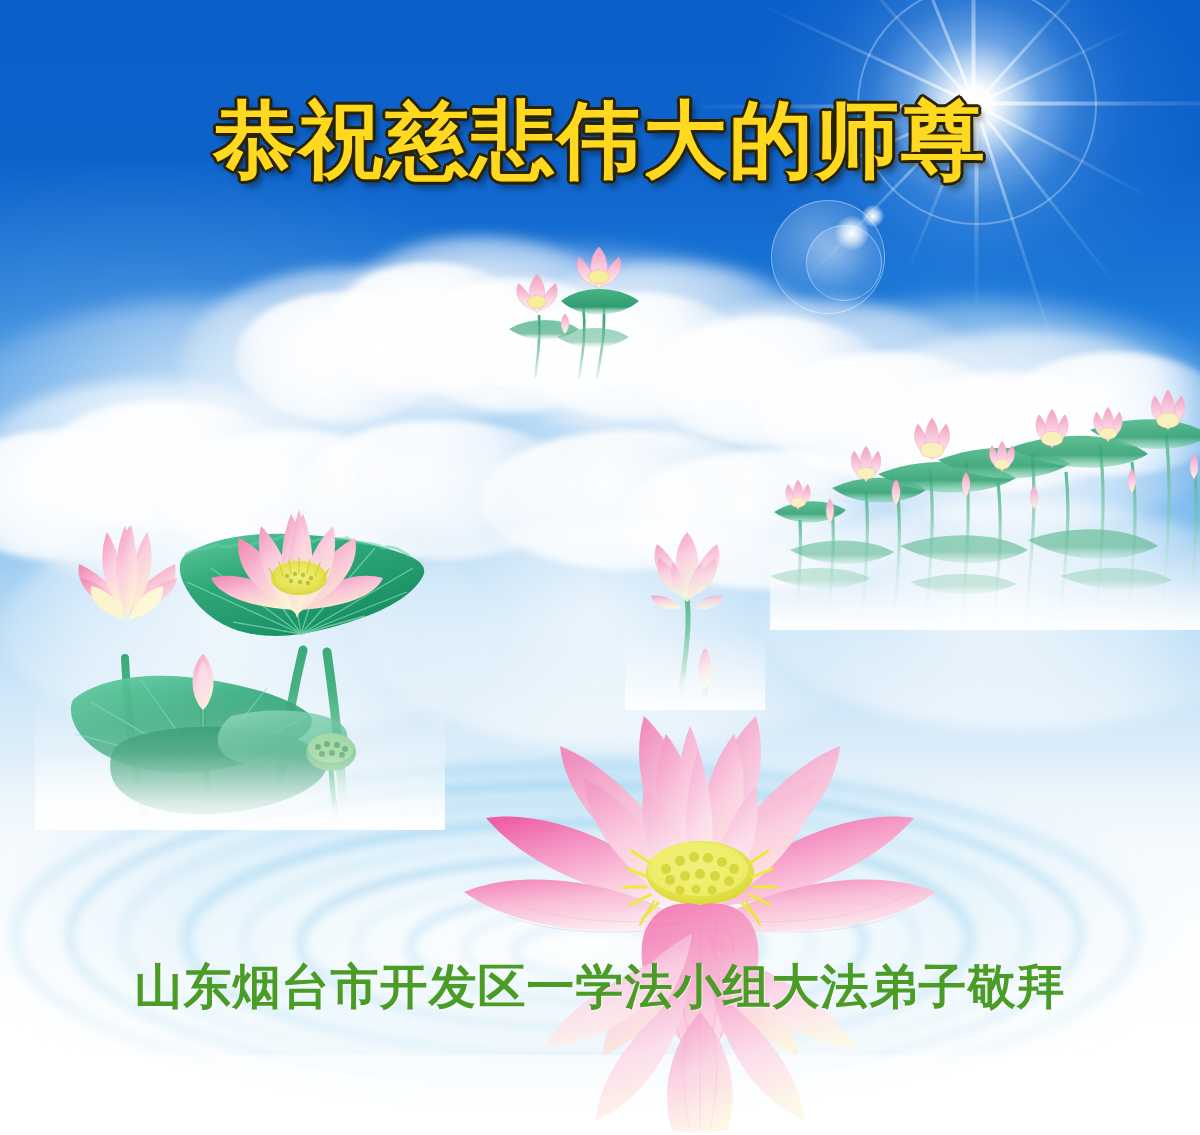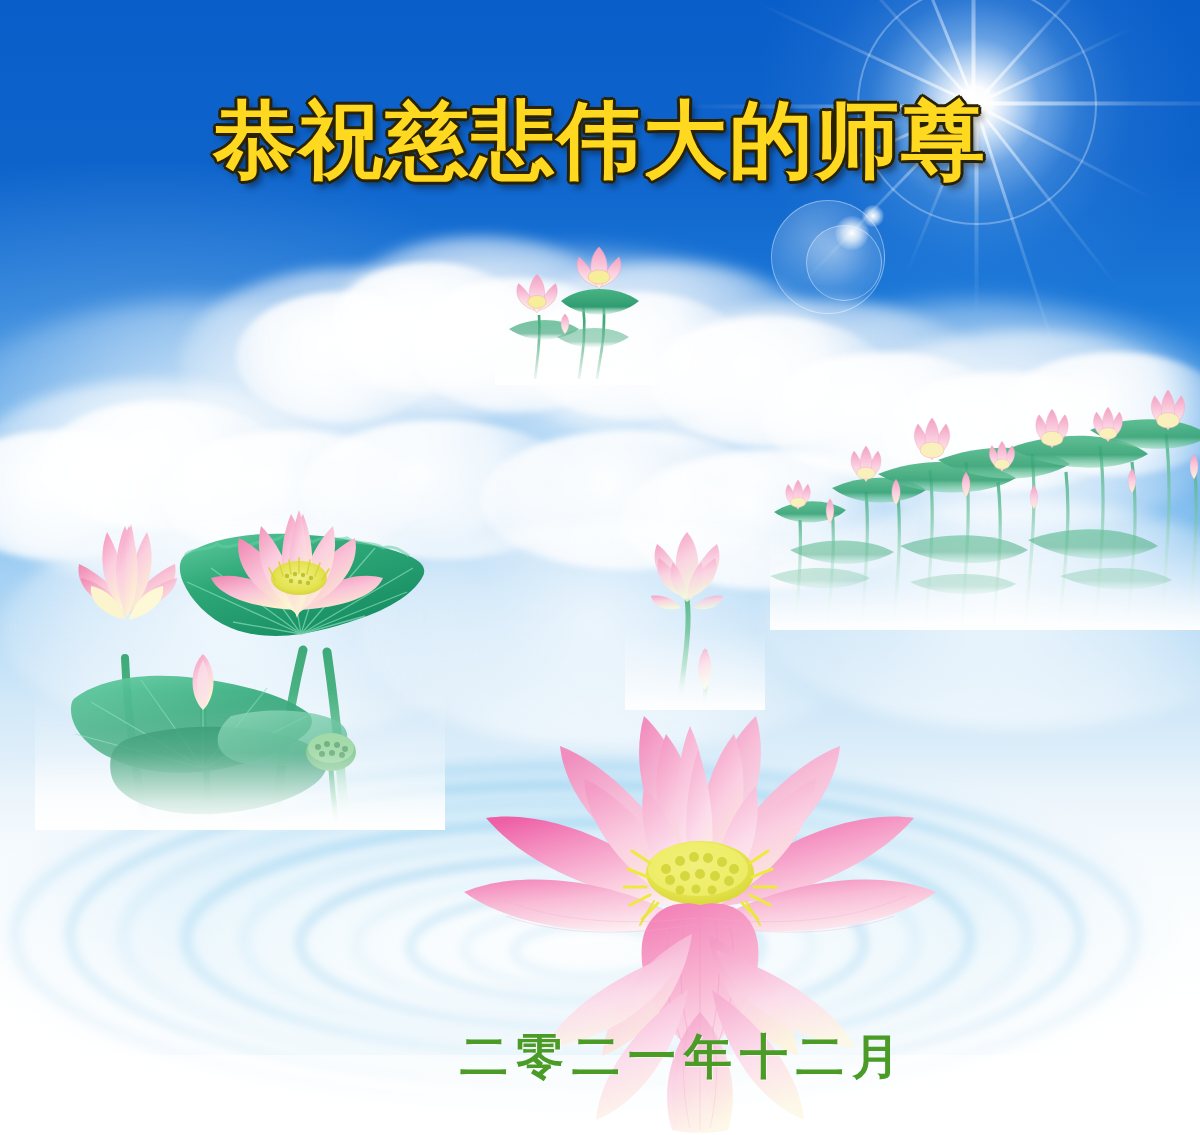--- a/index.html
+++ b/index.html
@@ -824,16 +824,16 @@
       <path d="M284,228 C354,236 430,232 486,206"></path>
       <path d="M284,234 C350,246 420,246 474,226"></path>
     </g>
 
     <rect x="0" y="280" width="560" height="165" fill="url(#hpBottomFade)"></rect>
   </svg>
 
   <div class="txt" id="title-main">恭祝慈悲伟大的师尊</div>
 
 
-
-  <div class="txt" id="datetext">二零二一年十二月</div>
+  <div class="txt" id="signature">山东烟台市开发区一学法小组大法弟子敬拜</div>
+
 
 </div>
 
 </body></html>

